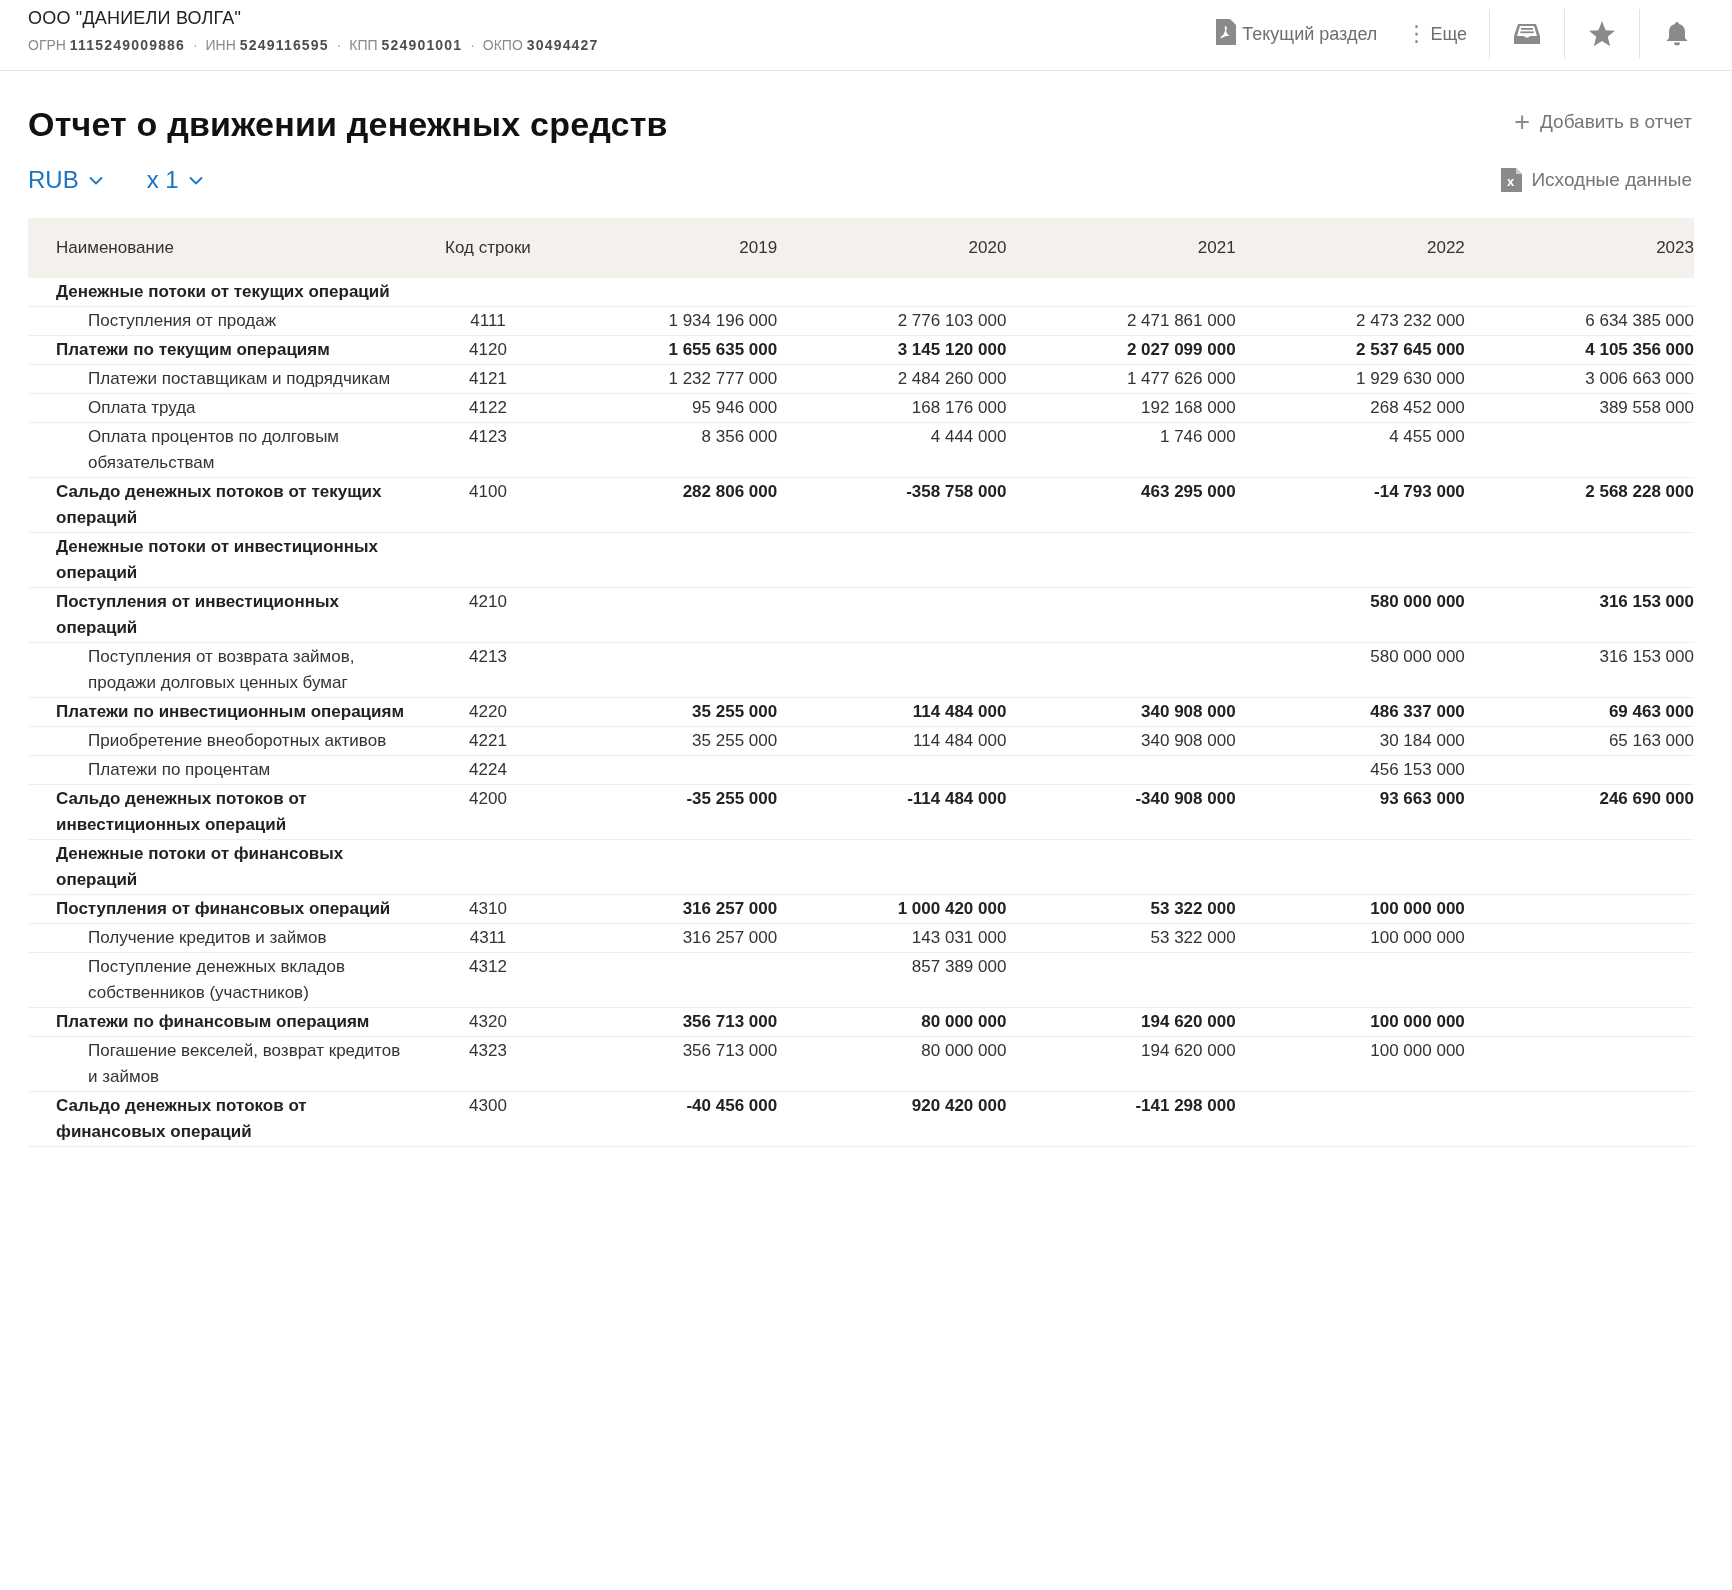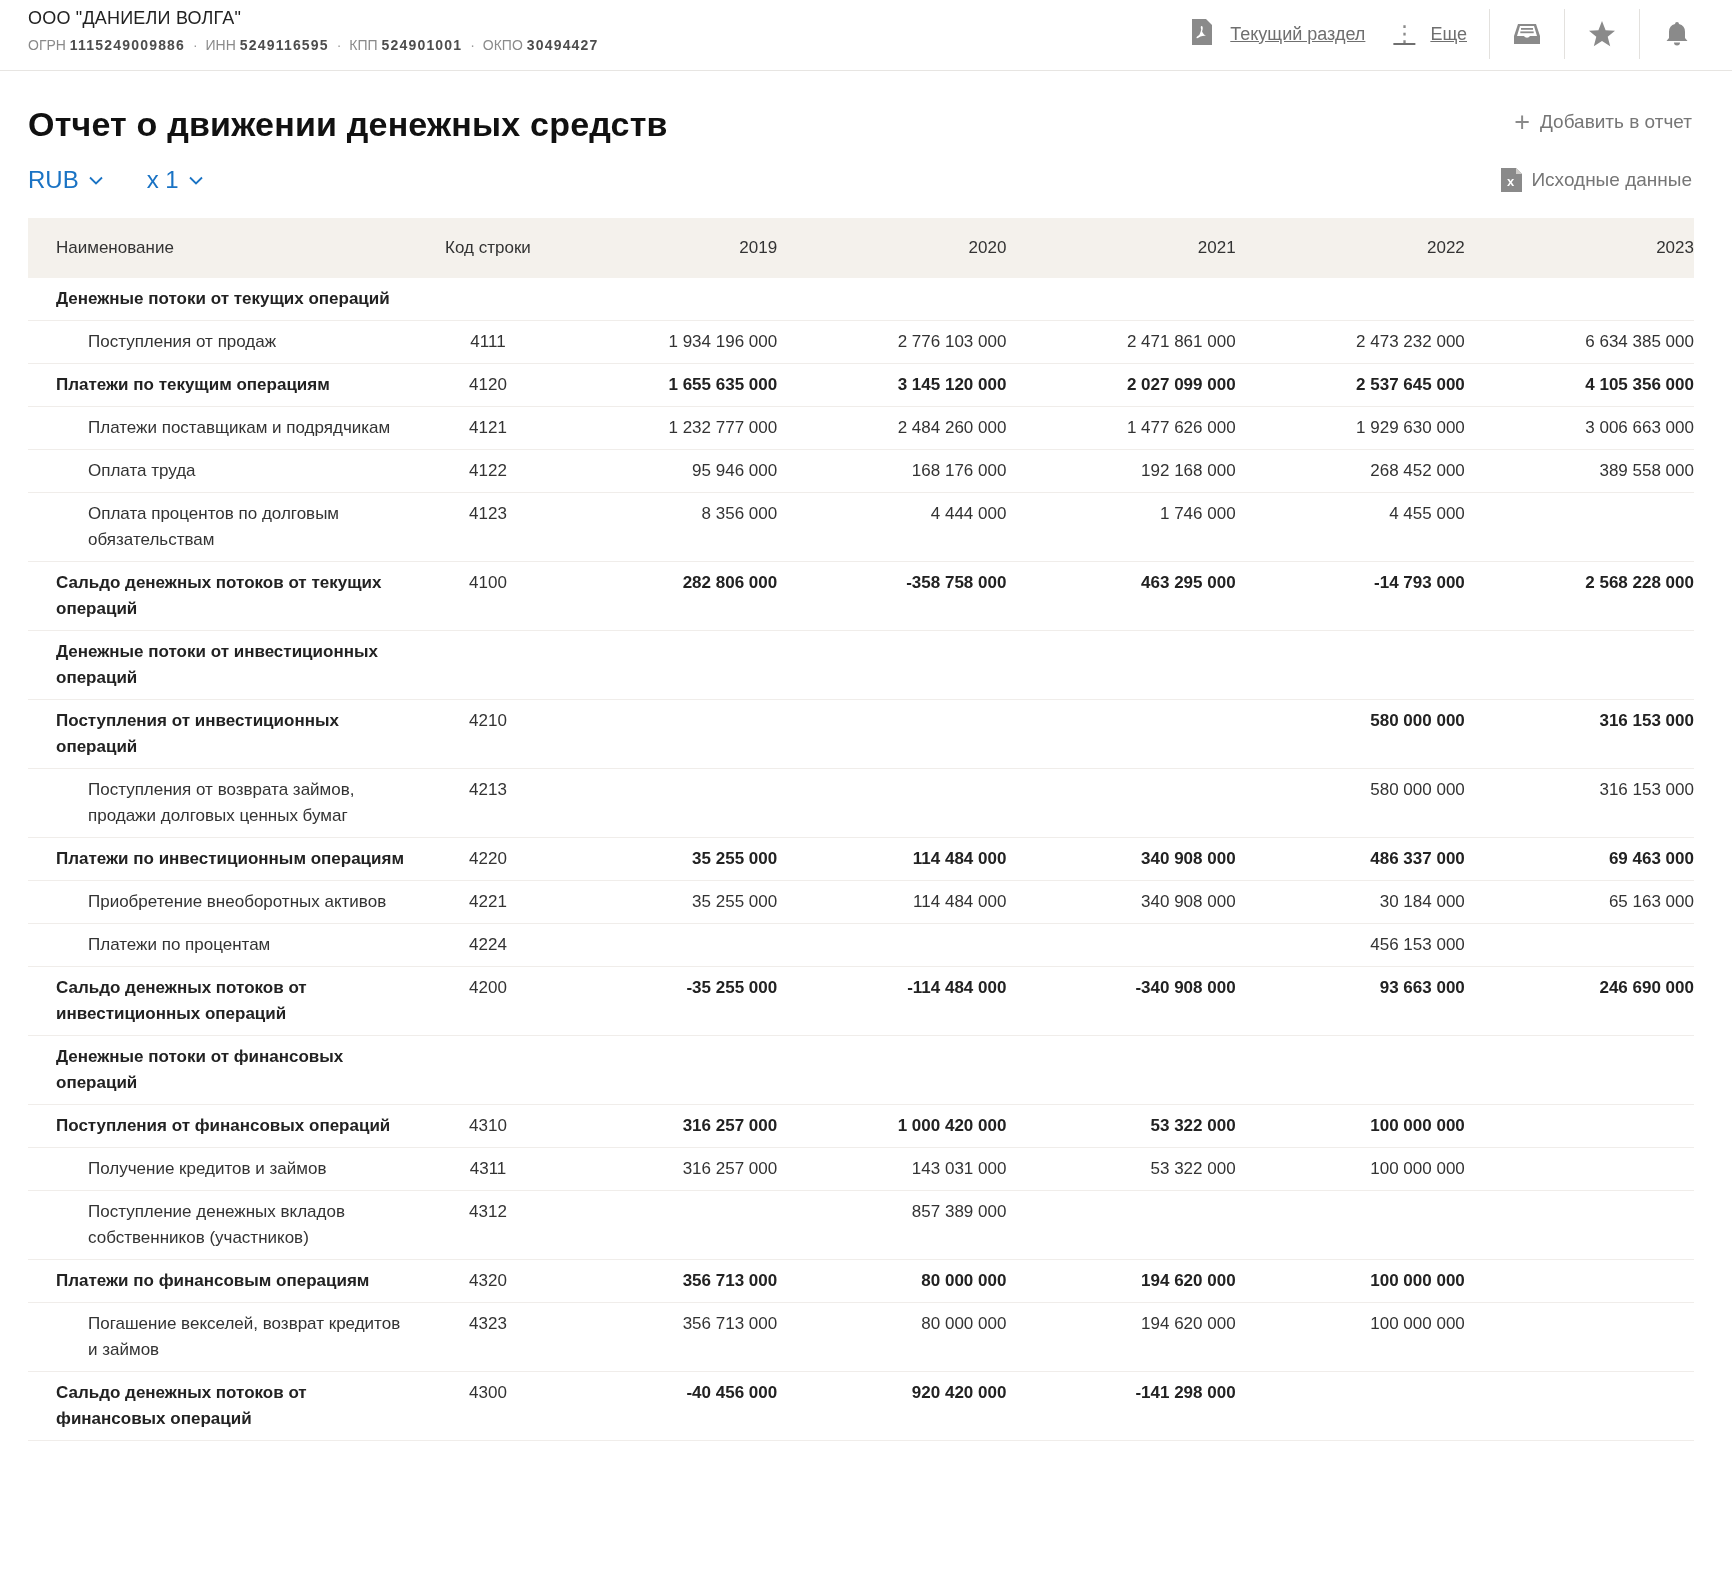--- a/index.html
+++ b/index.html
@@ -8,22 +8,22 @@
 
   
   .topbar { display:flex; justify-content:space-between; align-items:flex-start;
             padding:8px 26px 10px 28px; border-bottom:1px solid #e7e5e2; }
   .company-name { font-size:18px; color:#222; letter-spacing:.2px; }
   .reg-line { margin-top:8px; font-size:14px; color:#8a8a8a; }
   .reg-line b { color:#4d4d4d; font-weight:700; letter-spacing:1.2px; }
   .reg-sep { color:#9a9a9a; padding:0 4px; }
 
   .topbar-right { display:flex; align-items:center; height:52px; }
-  .top-btn { display:flex; align-items:center; gap:15px; font-size:18px; color:#6f6f6f;
-             cursor:pointer; padding:0 14px;text-decoration:underline; }
+  .top-btn { display:flex; align-items:center; gap:3px; font-size:18px; color:#6f6f6f;
+             cursor:pointer; padding:0 14px; }
   .v-div { width:1px; height:50px; background:#e3e1de; margin:0 8px; }
   .icon-btn { width:58px; display:flex; justify-content:center; align-items:center; cursor:pointer; }
   .gray-icon { fill:#8a8a8a; }
   .dots { font-size:22px; color:#8a8a8a; line-height:18px; letter-spacing:0; }
 
   
   .content { padding:0 40px 0 0; }
   .title-row { display:flex; justify-content:space-between; align-items:flex-start;
                margin:34px 0 0 28px; }
   h1 { font-size:34px; font-weight:700; color:#111; letter-spacing:.2px; }
@@ -36,21 +36,21 @@
   .selectors { display:flex; align-items:center; gap:44px; }
   .selector { display:flex; align-items:center; gap:10px; color:#1a73c4; font-size:24px; cursor:pointer; }
   .chev { width:14px; height:9px; }
   .source-data { display:flex; align-items:center; gap:9px; color:#767676; font-size:19px; cursor:pointer; }
 
   
   .table { margin:24px 0 0 28px; width:1666px; font-size:17px; }
   .thead { display:grid; grid-template-columns:400px 120px repeat(5,1fr);
            background:#f4f1ec; height:60px; align-items:center; color:#333; }
   .trow  { display:grid; grid-template-columns:400px 120px repeat(5,1fr);
-           border-bottom:1px solid #f0edea; padding:8px 0; line-height:26px; align-items:start; }
+           border-bottom:1px solid #f0edea; padding:1px 0; line-height:26px; align-items:start; }
   .cell.name { padding-left:28px; padding-right:16px; }
   .cell.code { text-align:center; white-space:nowrap; }
   .cell.val  { text-align:right; white-space:nowrap; }
   .thead .cell.val { padding-right:0; }
   .trow.detail .cell.name { padding-left:60px; }
   .trow.section .cell.name { font-weight:700; color:#222; }
   .trow.total .cell.name, .trow.total .cell.val { font-weight:700; color:#222; }
 </style>
 </head>
 <body>

